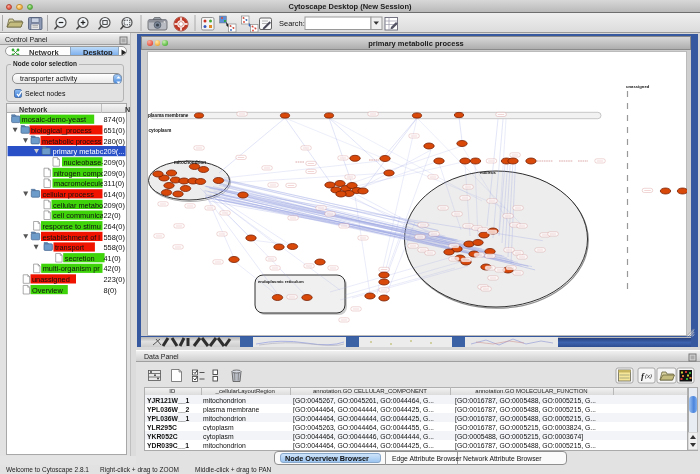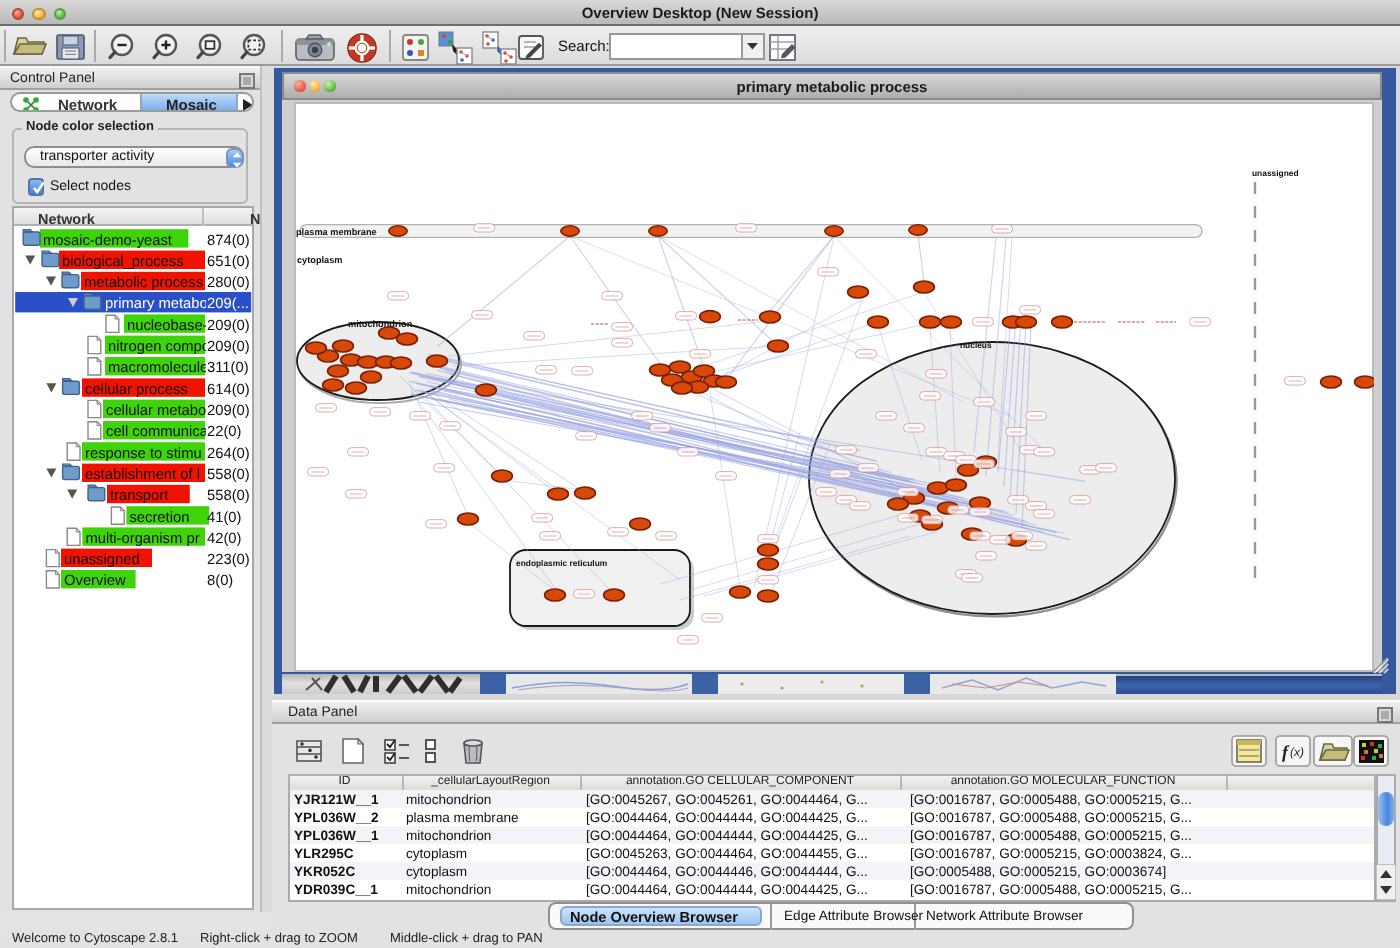--- a/index.html
+++ b/index.html
@@ -5,21 +5,21 @@
 html,body { width:700px; height:474px; overflow:hidden; }
 body { font-family:"Liberation Sans", sans-serif; background:#e4e4e4; position:relative; }
 .abs { position:absolute; }
 .tl { border-radius:50%; position:absolute; top:3.5px; width:6.5px; height:6.5px; }
 </style></head><body>
 
 <div class="abs" style="left:0;top:0;width:700px;height:13px;background:linear-gradient(#d8d8d8,#b9b9b9);border-bottom:1px solid #6e6e6e;">
  <div class="tl" style="left:5.5px;background:radial-gradient(circle at 35% 30%,#f8b0a0,#ec5f50 60%,#c33b2b);border:0.5px solid #b5442f;"></div>
  <div class="tl" style="left:16.2px;background:radial-gradient(circle at 35% 30%,#ffe9b0,#f6b74e 60%,#d29022);border:0.5px solid #c49038;"></div>
  <div class="tl" style="left:26.9px;background:radial-gradient(circle at 35% 30%,#c8f0b0,#68c04f 60%,#3f9a2e);border:0.5px solid #57a23f;"></div>
- <div class="abs" style="left:0;right:0;top:1.5px;text-align:center;font-size:7.5px;font-weight:bold;color:#1a1a1a;">Overview Desktop (New Session)</div>
+ <div class="abs" style="left:0;right:0;top:1.5px;text-align:center;font-size:7.5px;font-weight:bold;color:#1a1a1a;">Cytoscape Desktop (New Session)</div>
 </div>
 
 <div class="abs" style="left:0;top:13px;width:700px;height:20px;background:linear-gradient(#efefef,#dcdcdc);border-bottom:1px solid #9a9a9a;"></div>
 <svg class="abs" style="left:0;top:13px;" width="420" height="20" viewBox="0 0 420 20">
 
 <g stroke="#aaa" stroke-width="1">
 <line x1="2.5" y1="2" x2="2.5" y2="18"></line>
       <line x1="47.5" y1="2" x2="47.5" y2="18"></line>
       <line x1="141" y1="2" x2="141" y2="18"></line>
 <line x1="195" y1="2" x2="195" y2="18"></line>
@@ -141,21 +141,21 @@
   <div class="abs" style="left:5px;top:2px;font-size:7px;color:#222;">Control Panel</div>
   <svg class="abs" style="right:2px;top:1.5px;" width="9" height="9">
       <rect x="1" y="1" width="7" height="7" fill="#d8d8d8" stroke="#777" stroke-width="1"></rect>
       <rect x="2.5" y="2.5" width="4" height="4" fill="#aaa"></rect>
     </svg>
 </div>
 
 <div class="abs" style="left:5px;top:45.5px;width:122px;height:10.5px;background:#fdfdfd;border:1px solid #9a9a9a;border-radius:5px;overflow:hidden;">
   <div class="abs" style="left:64px;top:0;width:49px;height:100%;background:linear-gradient(#bcdbf9,#7fb0ee);border-left:1px solid #8ea6c0;border-right:1px solid #8ea6c0;"></div>
   <div class="abs" style="left:23px;top:1.2px;font-size:7.5px;font-weight:bold;color:#333;">Network</div>
-  <div class="abs" style="left:77px;top:1.2px;font-size:7.5px;font-weight:bold;color:#222;">Mosaic</div>
+  <div class="abs" style="left:77px;top:1.2px;font-size:7.5px;font-weight:bold;color:#222;">Desktop</div>
   <svg class="abs" style="left:114px;top:2px;" width="8" height="7">
       <path d="M1.5 0.5 L6.5 3.5 L1.5 6.5 Z" fill="#222"></path>
     </svg>
   <svg class="abs" style="left:5px;top:1px;" width="9" height="9">
    <line x1="2" y1="2" x2="7" y2="7" stroke="#2a8a2a" stroke-width="0.8"></line>
       <line x1="7" y1="2" x2="2" y2="7" stroke="#2a8a2a" stroke-width="0.8"></line>
    <circle cx="2" cy="2" r="1.4" fill="#33aa33"></circle>
       <circle cx="7" cy="2" r="1.4" fill="#33aa33"></circle>
       <circle cx="2" cy="7" r="1.4" fill="#33aa33"></circle>
       <circle cx="7" cy="7" r="1.4" fill="#33aa33"></circle>

